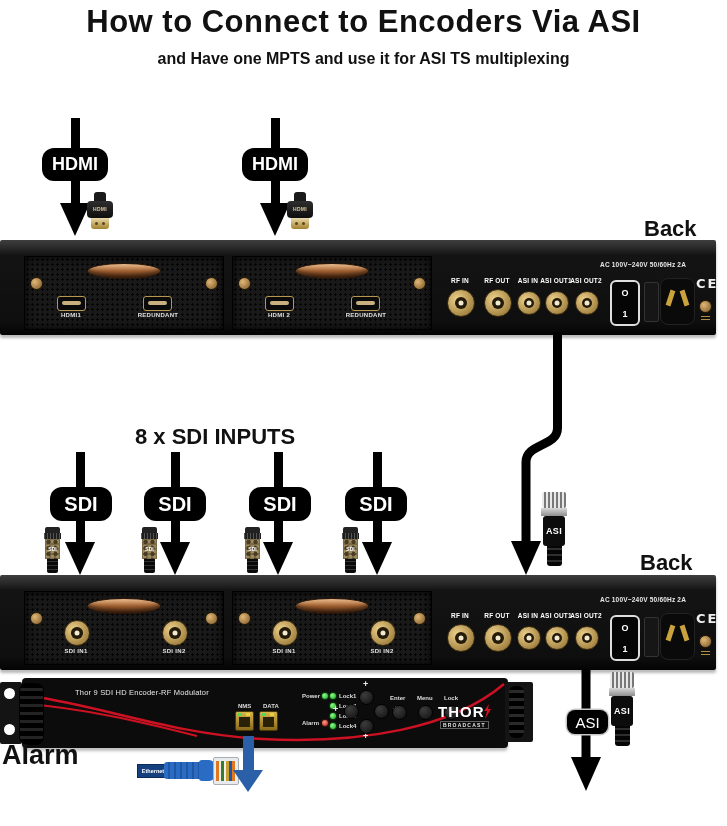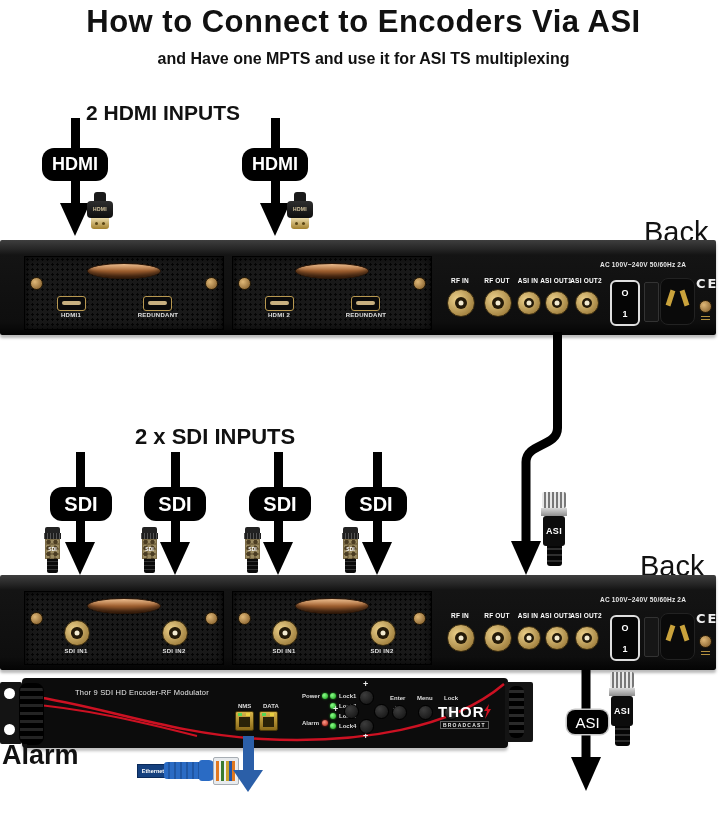--- a/index.html
+++ b/index.html
@@ -1,21 +1,21 @@
 <!DOCTYPE html>
 <html><head>
 <meta charset="utf-8">
 <style>
   html,body{margin:0;padding:0;background:#fff;}
   .canvas{position:relative;width:727px;height:826px;background:#ffffff;font-family:"Liberation Sans",sans-serif;overflow:hidden;}
   .hdr{position:absolute;width:100%;text-align:center;font-weight:bold;color:#111;}
   .title{top:4px;font-size:31px;letter-spacing:.5px;}
   .subtitle{top:50px;font-size:16px;}
   .sec-head{position:absolute;font-weight:bold;font-size:21px;color:#111;}
-  .back-label{position:absolute;font-weight:normal;font-size:29px;color:#111;}
+  .back-label{position:absolute;font-weight:bold;font-size:22px;color:#111;}
   .big-label{position:absolute;font-weight:bold;font-size:23px;color:#111;}
 
   
   .pill{position:absolute;background:#000;color:#fff;display:flex;align-items:center;justify-content:center;border-radius:12px;}
   .pill.bold{font-weight:bold;}
   .pill.ol{box-shadow:0 0 0 1.5px #c8c8c8;}
 
   
   .varrow{position:absolute;display:flex;flex-direction:column;align-items:center;}
   .varrow .shaft{width:9px;background:#000;flex:1;}
@@ -115,21 +115,20 @@
   .swoosh{position:absolute;left:0;top:0;pointer-events:none;}
 </style>
 </head>
 <body>
 
 <div class="canvas">
 
   <div class="hdr subtitle">and Have one MPTS and use it for ASI TS multiplexing</div>
   <div class="hdr title">How to Connect to Encoders Via ASI</div>
 
-  <div class="sec-head" style="left:86px;top:101px;">2 HDMI INPUTS</div>
   <div class="varrow" style="left:60px;top:118px;height:118px;">
       <div class="shaft"></div>
       <div class="head"></div>
     </div>
   <div class="varrow" style="left:260px;top:118px;height:118px;">
       <div class="shaft"></div>
       <div class="head"></div>
     </div>
   <div class="pill bold" style="left:42px;top:148px;width:66px;height:33px;font-size:18px;">HDMI</div>
   <div class="pill bold" style="left:242px;top:148px;width:66px;height:33px;font-size:18px;">HDMI</div>
@@ -186,21 +185,21 @@
   </div>
 
   <svg class="cables" width="727" height="826">
     <path d="M557.5,332 L557.5,428 C557.5,447 526,443 526,462 L526,543" stroke="#000" stroke-width="9" fill="none"></path>
     <polygon points="511,541 541,541 526,575" fill="#000"></polygon>
     <path d="M586,664 L586,760" stroke="#000" stroke-width="9" fill="none"></path>
     <polygon points="571,757 601,757 586,791" fill="#000"></polygon>
   </svg>
 
 
-  <div class="sec-head" style="left:135px;top:424px;font-size:22px;">2 x SDI INPUTS</div>
+  <div class="sec-head" style="left:135px;top:424px;font-size:22px;">8 x SDI INPUTS</div>
   <div class="varrow" style="left:65px;top:452px;height:123px;">
       <div class="shaft"></div>
       <div class="head"></div>
     </div>
   <div class="varrow" style="left:160px;top:452px;height:123px;">
       <div class="shaft"></div>
       <div class="head"></div>
     </div>
   <div class="varrow" style="left:263px;top:452px;height:123px;">
       <div class="shaft"></div>

